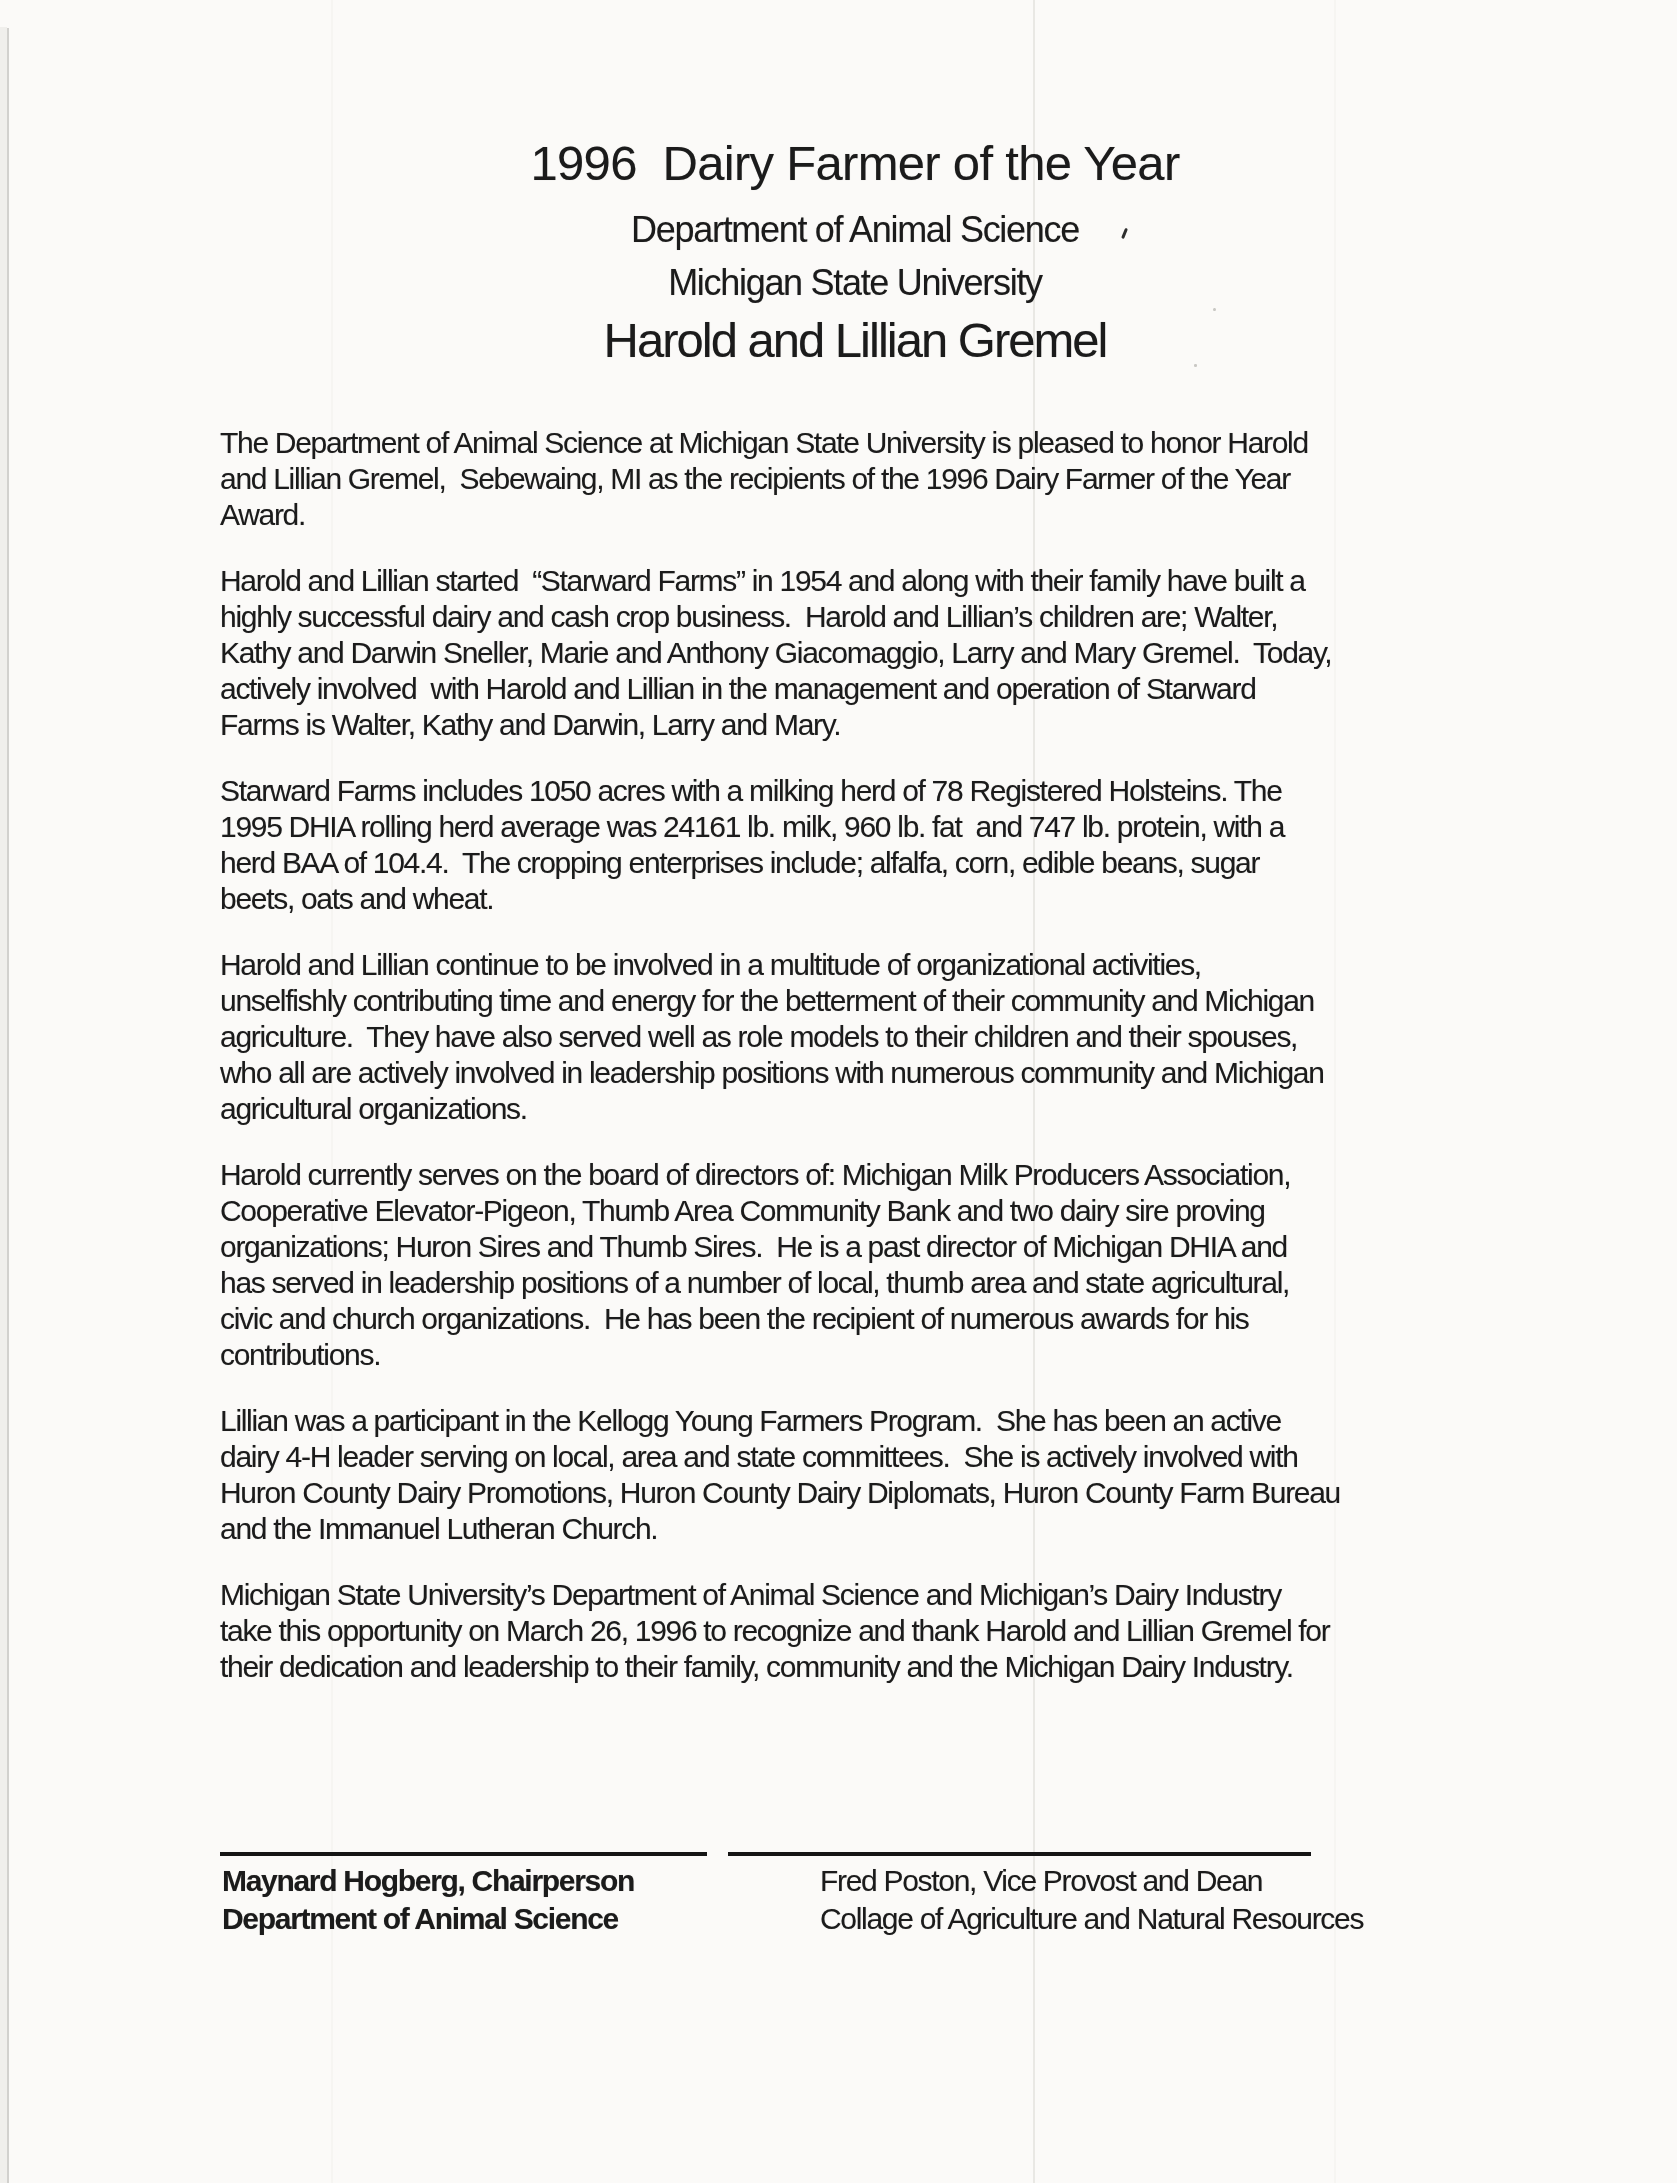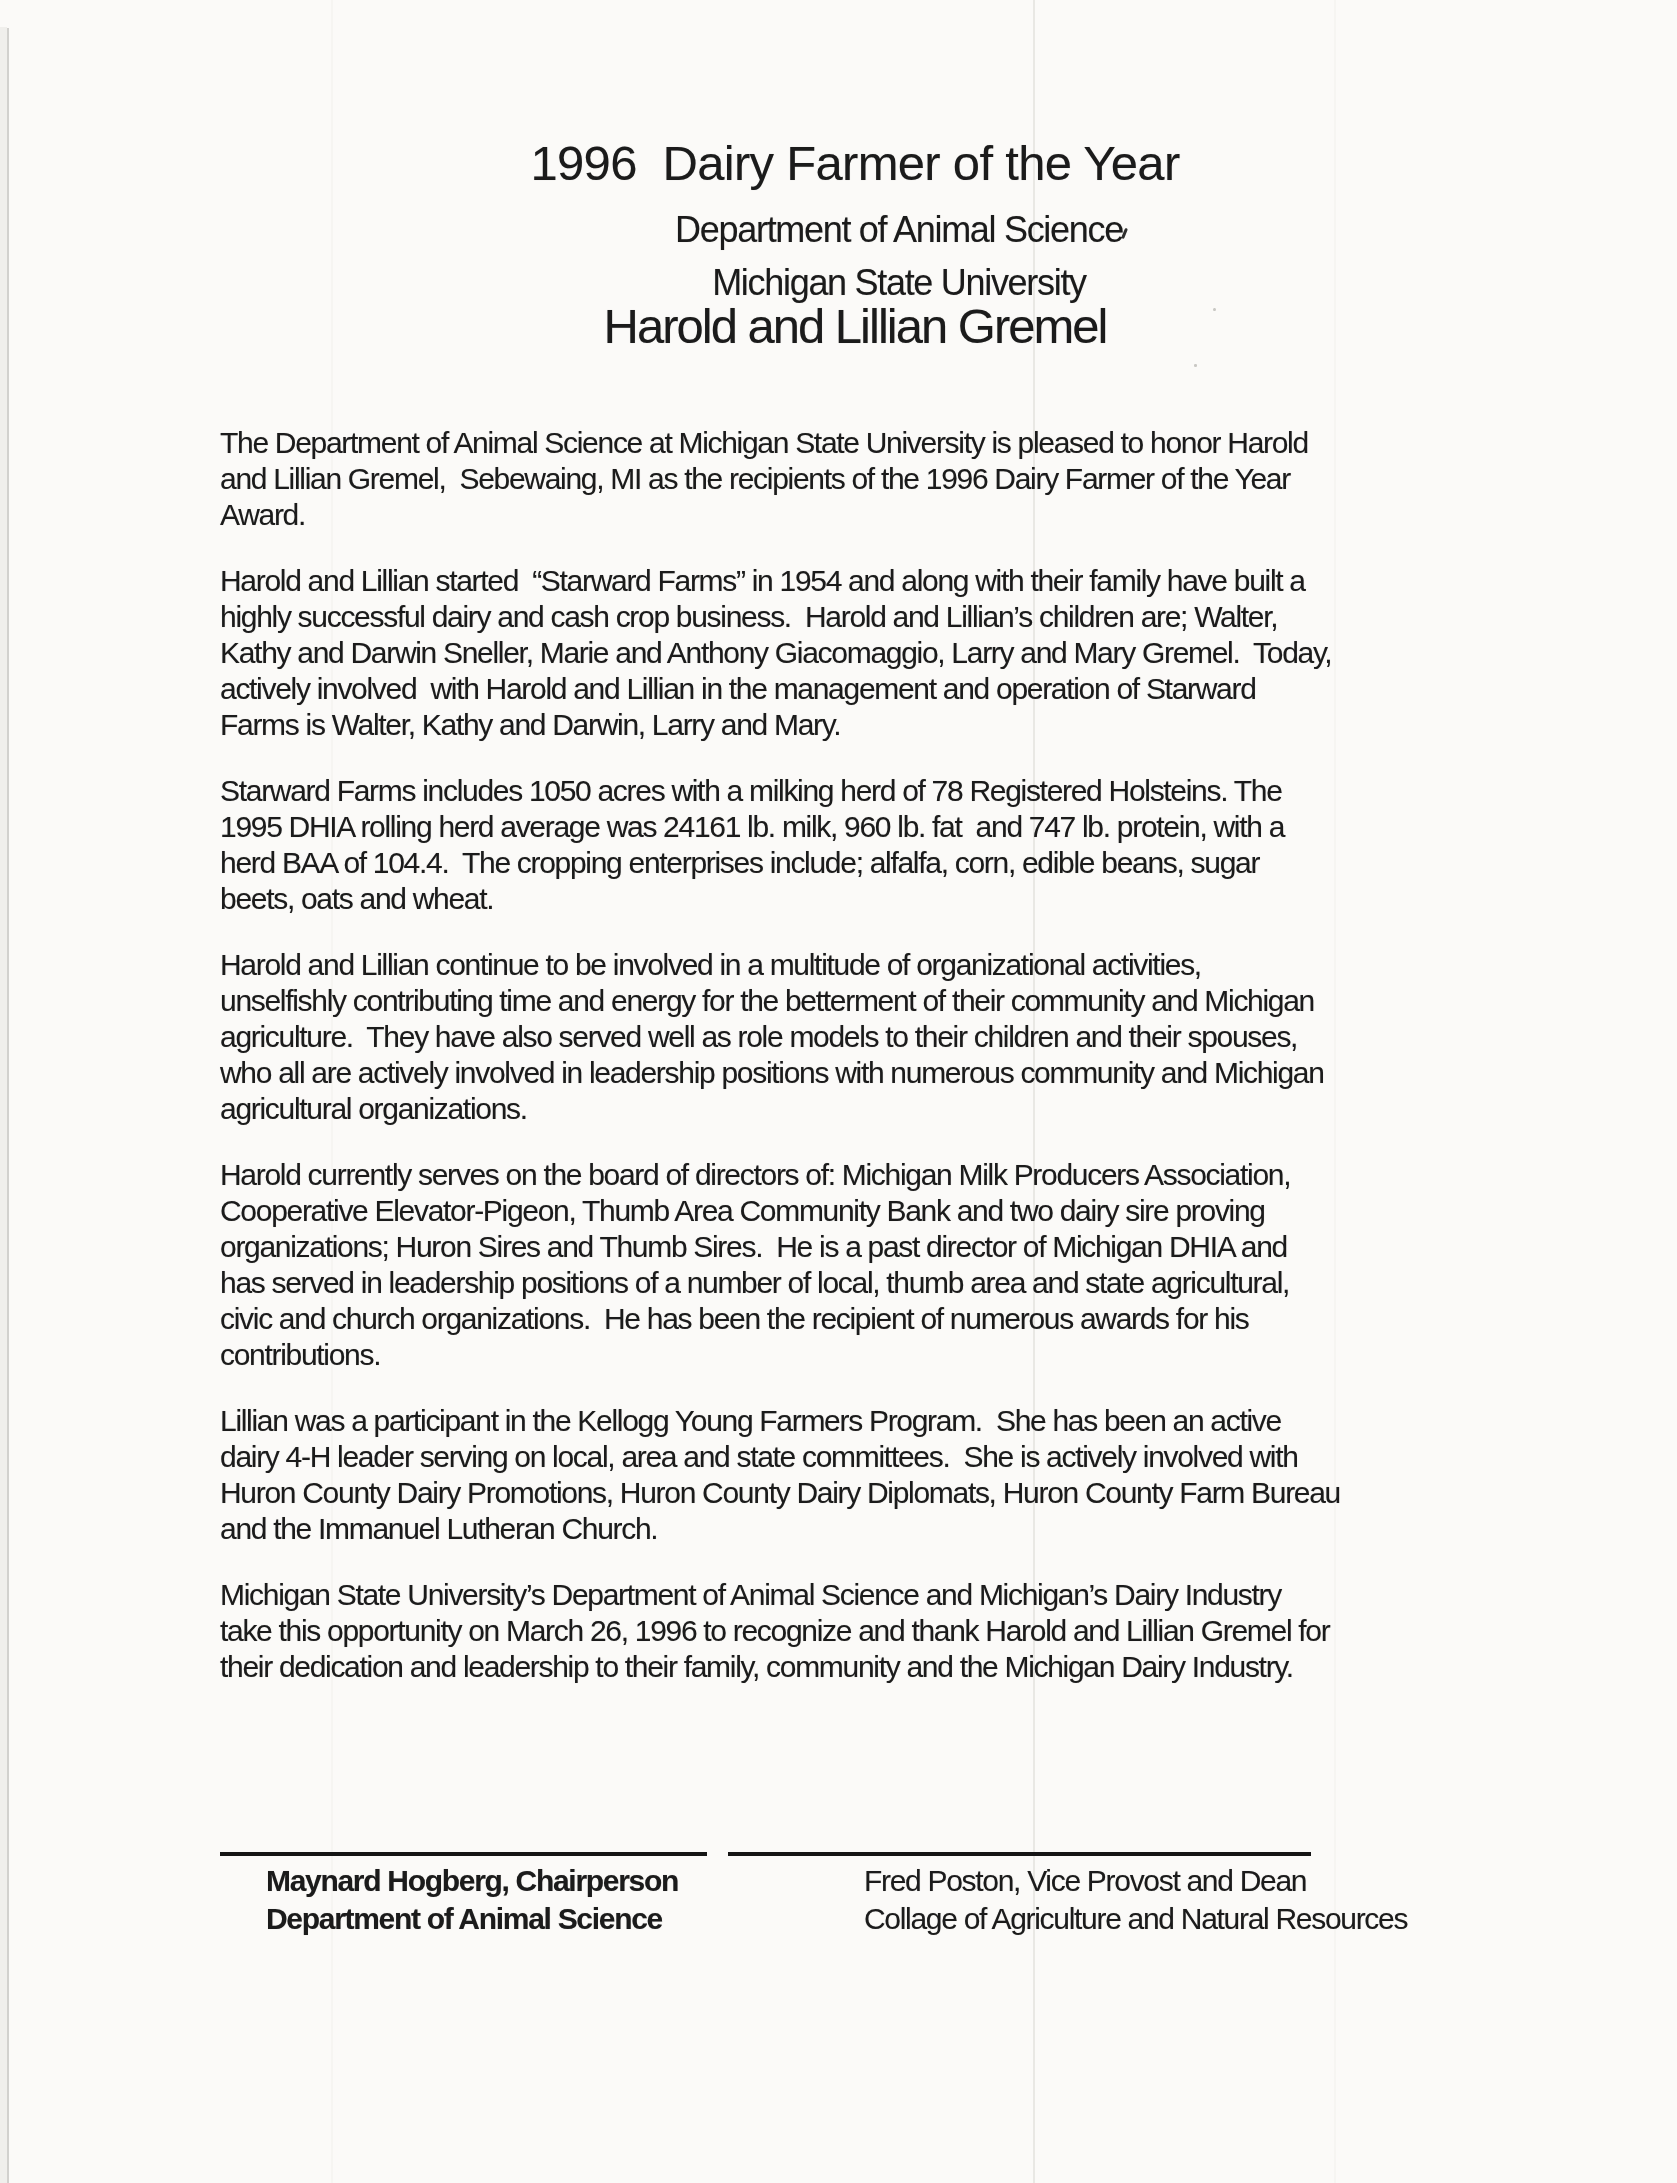--- a/index.html
+++ b/index.html
@@ -34,36 +34,35 @@
     background: #2e2e2e; border-radius: 2px; transform: rotate(22deg);
   }
   .speck { position: absolute; background: #c9c8c4; border-radius: 50%; }
   .speck-a { left: 1213px; top: 308px; width: 2.6px; height: 3.3px; }
   .speck-b { left: 1194px; top: 364px; width: 2.6px; height: 2.6px; }
 
   
   .typed {
     white-space: pre-wrap;
     text-shadow: 0 0 0.8px rgba(10,10,10,.3);
-    margin-left: 44px;
   }
 
   .doc-title {
     position: absolute; top: 139px; left: 220px; width: 1270px;
     text-align: center;
     font-size: 49px; line-height: 49px; letter-spacing: -0.7px;
     font-weight: 400; margin: 0;
   }
   .doc-subtitle {
     position: absolute; top: 203px; left: 220px; width: 1270px;
     text-align: center;
     font-size: 36px; line-height: 53px; letter-spacing: -1.3px;
   }
   .honorees {
-    position: absolute; top: 300px; left: 220px; width: 1270px;
+    position: absolute; top: 314px; left: 220px; width: 1270px;
     text-align: center;
     font-size: 49px; line-height: 53px; letter-spacing: -2px;
     font-weight: 400; margin: 0;
   }
 
   .bodytext {
     position: absolute; top: 425px; left: 220px; right: 13px;
     font-size: 30px; line-height: 36px; letter-spacing: -1.3px;
   }
   .bodytext p { margin: 0 0 30px 0; }

